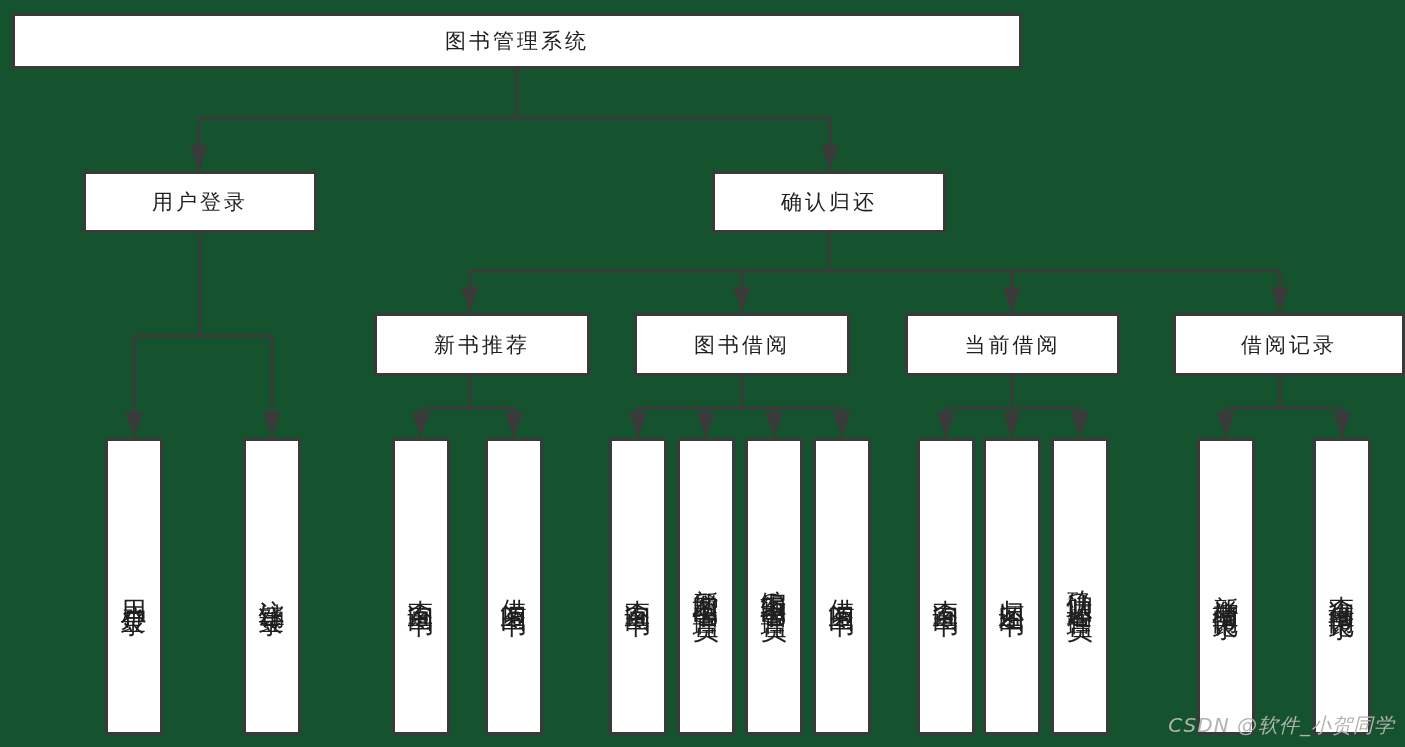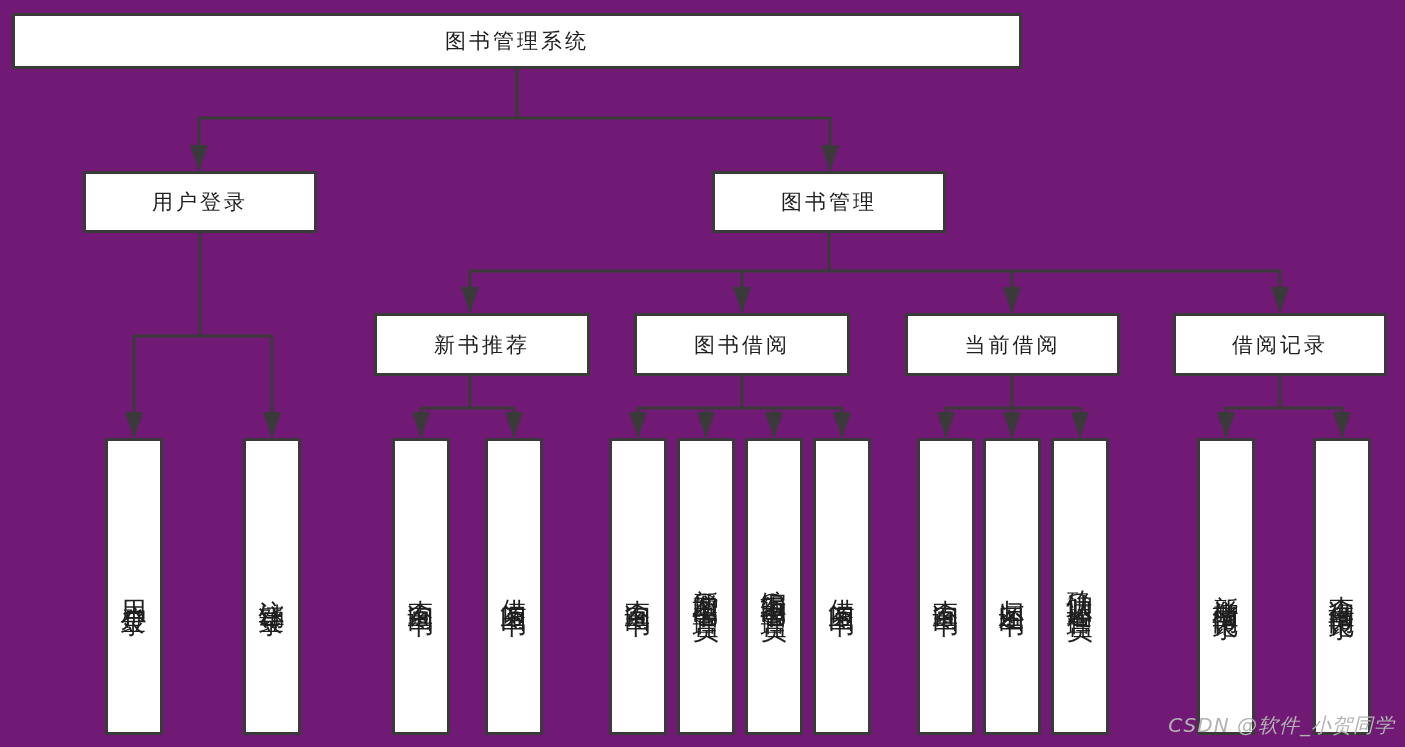--- a/index.html
+++ b/index.html
@@ -4,21 +4,21 @@
 <style>
   * { margin: 0; padding: 0; box-sizing: border-box; }
   html, body { background: #ffffff; }
   body {
     font-family: "DejaVu Sans", "Liberation Sans", sans-serif;
     width: 1405px; height: 747px;
   }
   .canvas {
     position: relative;
     width: 1405px; height: 747px;
-    background: #701a75;
+    background: #14532d;
     overflow: hidden;
     color: #1f1f1f;
   }
   .connectors {
     position: absolute; left: 0; top: 0;
     width: 1405px; height: 747px;
     pointer-events: none;
   }
   .node {
     position: absolute;
@@ -43,21 +43,21 @@
     line-height: 1;
     white-space: normal;
   }
   
   .n-root  { left: 12px;   top: 13px;  width: 1010px; height: 56px; }
   .n-l2a   { left: 83px;   top: 171px; width: 234px;  height: 62px; }
   .n-l2b   { left: 712px;  top: 171px; width: 234px;  height: 62px; }
   .n-l3a   { left: 362px;  top: 313px; width: 216px;  height: 63px; margin-left: 12px; }
   .n-l3b   { left: 634px;  top: 313px; width: 216px;  height: 63px; }
   .n-l3c   { left: 905px;  top: 313px; width: 215px;  height: 63px; }
-  .n-l3d   { left: 1173px; top: 313px; width: 214px;  height: 63px; }
+  .n-l3d   { left: 1173px; top: 313px; width: 232px;  height: 63px; }
   .leaf    { top: 438px; width: 58px; height: 297px; }
   .n-a1 { left: 105px; }  .n-a2 { left: 243px; }
   .n-b1 { left: 392px; }  .n-b2 { left: 485px; }
   .n-c1 { left: 609px; }  .n-c2 { left: 677px; }  .n-c3 { left: 745px; }  .n-c4 { left: 813px; }
   .n-d1 { left: 917px; }  .n-d2 { left: 983px; }  .n-d3 { left: 1051px; }
   .n-e1 { left: 1197px; } .n-e2 { left: 1313px; }
   .watermark {
     position: absolute;
     right: 10px; top: 712px;
     font-size: 20px;
@@ -115,21 +115,21 @@
   </svg>
 
   <div class="node n-root">
     <span class="node-label">图书管理系统</span>
   </div>
 
   <div class="node n-l2a">
     <span class="node-label">用户登录</span>
   </div>
   <div class="node n-l2b">
-    <span class="node-label">图书管理</span>
+    <span class="node-label">确认归还</span>
   </div>
 
   <div class="node n-l3a">
     <span class="node-label">新书推荐</span>
   </div>
   <div class="node n-l3b">
     <span class="node-label">图书借阅</span>
   </div>
   <div class="node n-l3c">
     <span class="node-label">当前借阅</span>

